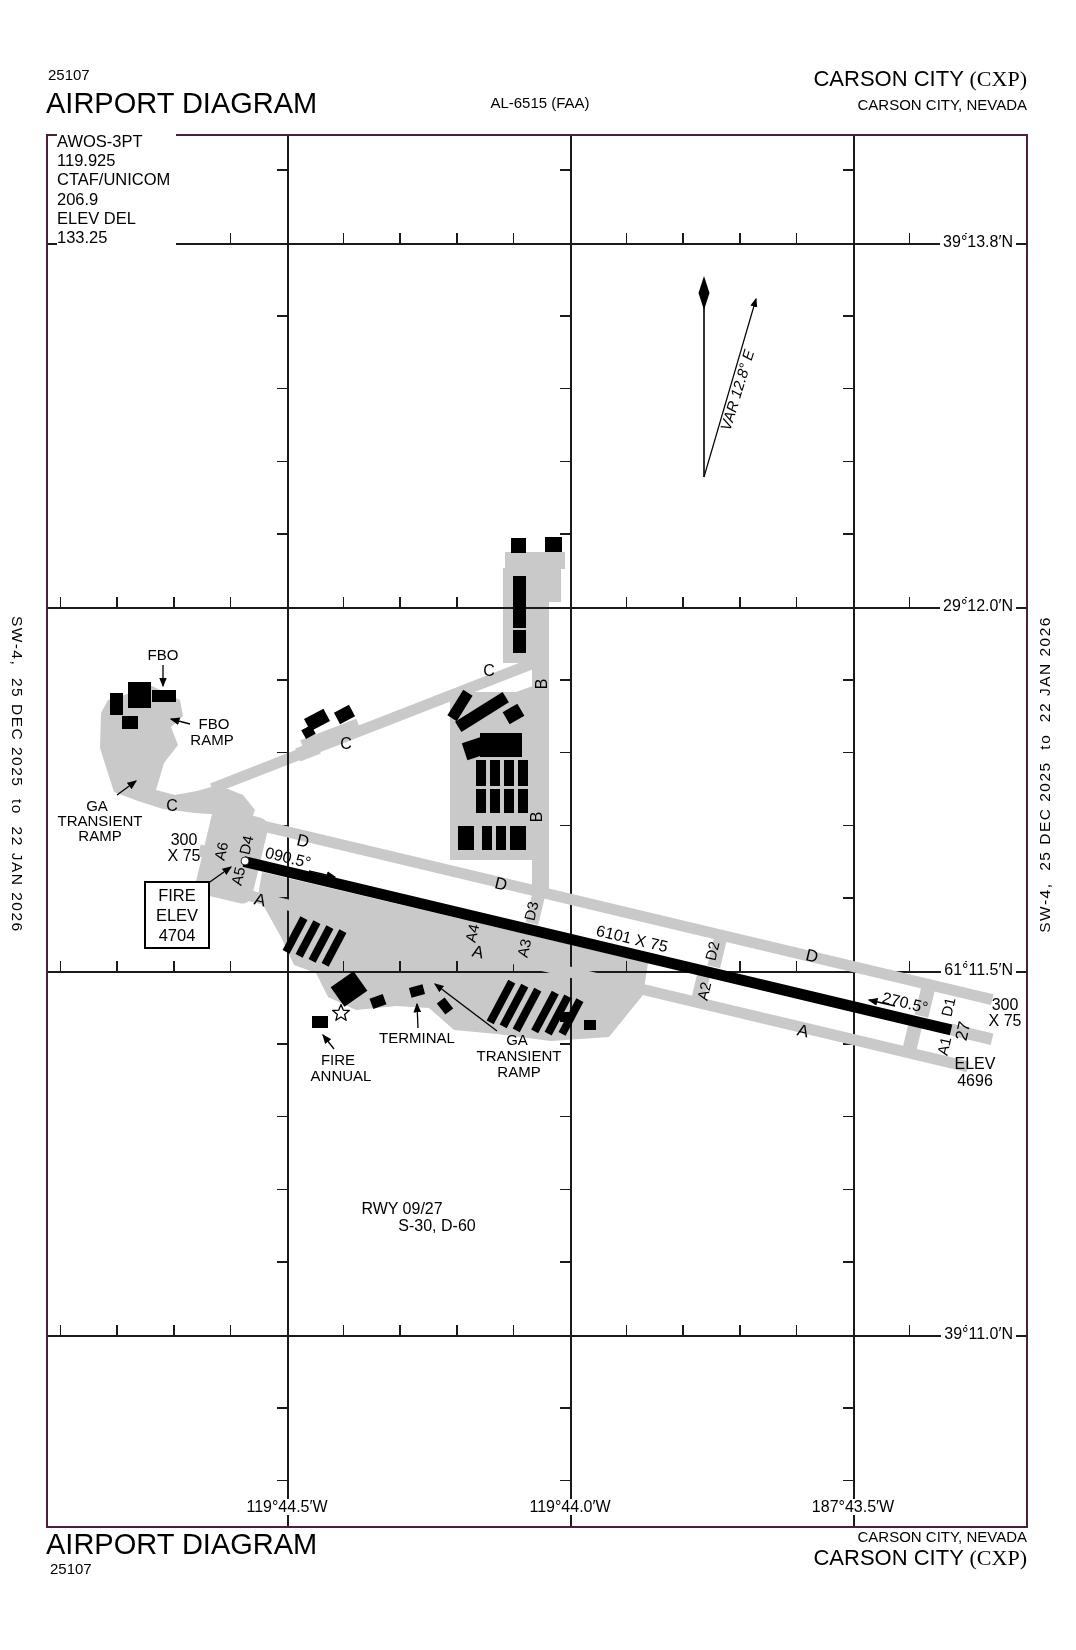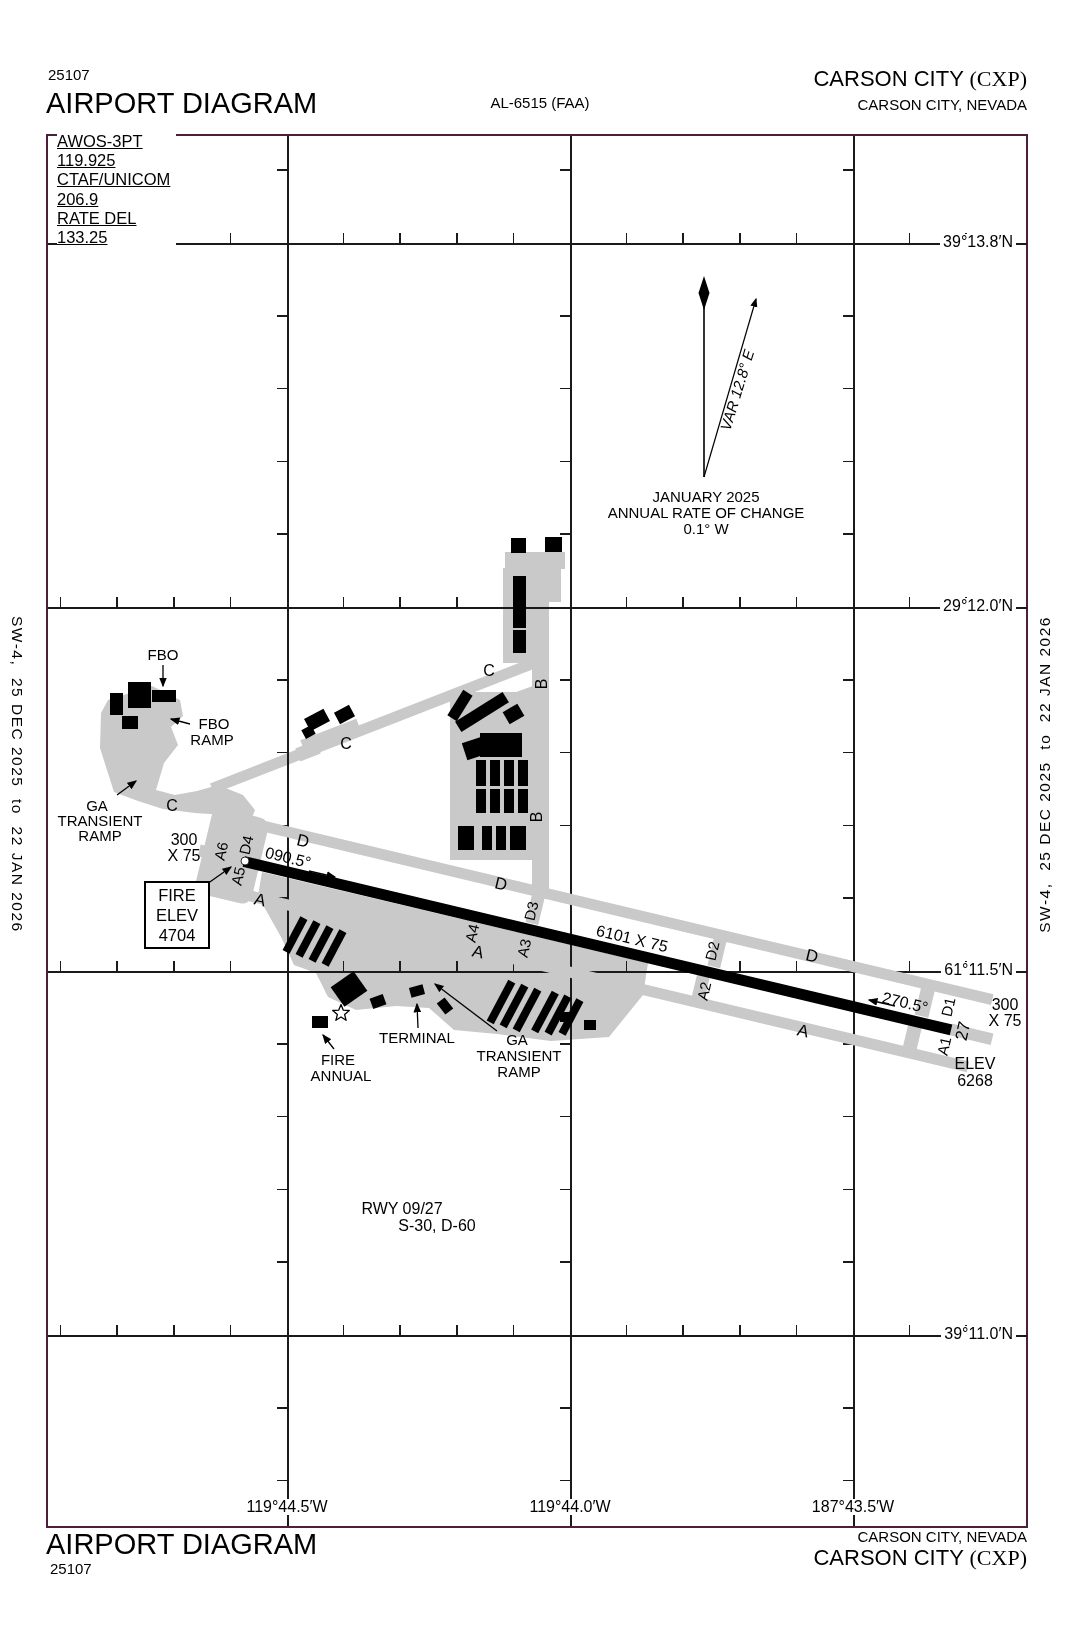--- a/index.html
+++ b/index.html
@@ -20,21 +20,21 @@
       font-size:16px;line-height:1;}
   .sm{font-size:15px;}
   .lat{position:absolute;right:60px;background:#fff;padding:0 3px;font-size:16px;
        line-height:1;white-space:nowrap;}
   .lon{position:absolute;transform:translateX(-50%);background:#fff;padding:0 4px;
        font-size:16px;line-height:1;white-space:nowrap;}
   .bigtitle{position:absolute;font-size:29px;letter-spacing:0;white-space:nowrap;}
   .serif{font-family:"Liberation Serif",serif;}
   .vert{position:absolute;writing-mode:vertical-rl;font-size:15.5px;
         letter-spacing:1.5px;white-space:pre;}
-  .commline{font-size:16.5px;line-height:19.2px;white-space:nowrap;text-decoration:underline;}
+  .commline{font-size:16.5px;line-height:19.2px;white-space:nowrap;}
   .fieldbox{position:absolute;left:144px;top:881px;width:62px;height:62px;
             border:2px solid #000;background:#fff;text-align:center;
             font-size:16.5px;line-height:20px;padding-top:2px;}
 </style>
 </head>
 <body>
 
 <div id="pavement" class="layer">
 
   <div class="gray" style="left:98px;top:680px;width:160px;height:152px;
@@ -280,55 +280,50 @@
     <span>CARSON CITY</span>
     <span class="serif">(CXP)</span>
   </div>
   <div class="abs" style="right:49px;top:96px;font-size:15px;">CARSON CITY, NEVADA</div>
 
   <div class="abs" style="left:57px;top:132px;background:#fff;padding-right:6px;height:113px;">
     <div class="commline">AWOS-3PT</div>
     <div class="commline">119.925</div>
     <div class="commline">CTAF/UNICOM</div>
     <div class="commline">206.9</div>
-    <div class="commline">RATE DEL</div>
+    <div class="commline">ELEV DEL</div>
     <div class="commline">133.25</div>
   </div>
 
   <div class="lat" style="top:234px;">39°13.8′N</div>
   <div class="lat" style="top:598px;">29°12.0′N</div>
   <div class="lat" style="top:962px;">61°11.5′N</div>
   <div class="lat" style="top:1326px;">39°11.0′N</div>
 
   <div class="lon" style="left:287px;top:1499px;">119°44.5′W</div>
   <div class="lon" style="left:570px;top:1499px;">119°44.0′W</div>
   <div class="lon" style="left:853px;top:1499px;">187°43.5′W</div>
 
-  <div class="abs" style="left:706px;top:489px;transform:translateX(-50%);text-align:center;font-size:15px;line-height:16px;white-space:nowrap;">
-    <div>JANUARY 2025</div>
-    <div>ANNUAL RATE OF CHANGE</div>
-    <div>0.1° W</div>
-  </div>
   <div class="cl sm" style="left:737px;top:390px;transform:translate(-50%,-50%) rotate(-73deg);font-style:italic;">VAR 12.8° E</div>
 
   <div class="cl" style="left:288px;top:858px;transform:translate(-50%,-50%) rotate(13.4deg);">090.5°</div>
   <div class="cl" style="left:632px;top:939px;transform:translate(-50%,-50%) rotate(13.4deg);">6101 X 75</div>
   <div class="cl" style="left:905px;top:1003px;transform:translate(-50%,-50%) rotate(13.4deg);">270.5°</div>
   <div class="cl" style="left:963px;top:1031px;font-size:17px;transform:translate(-50%,-50%) rotate(-77deg);">27</div>
   <div class="cl" style="left:184px;top:840px;">300</div>
   <div class="cl" style="left:184px;top:856px;">X 75</div>
   <div class="cl" style="left:1005px;top:1005px;">300</div>
   <div class="cl" style="left:1005px;top:1021px;">X 75</div>
   <div class="fieldbox">
     <div>FIRE</div>
     <div>ELEV</div>
     <div>4704</div>
   </div>
   <div class="cl" style="left:975px;top:1064px;">ELEV</div>
-  <div class="cl" style="left:975px;top:1081px;">6268</div>
+  <div class="cl" style="left:975px;top:1081px;">4696</div>
   <div class="cl" style="left:402px;top:1209px;">RWY 09/27</div>
   <div class="cl" style="left:437px;top:1226px;">S-30, D-60</div>
 
   <div class="cl" style="left:172px;top:806px;">C</div>
   <div class="cl" style="left:346px;top:744px;">C</div>
   <div class="cl" style="left:489px;top:671px;">C</div>
   <div class="cl" style="left:542px;top:684px;transform:translate(-50%,-50%) rotate(-90deg);">B</div>
   <div class="cl" style="left:537px;top:817px;transform:translate(-50%,-50%) rotate(-90deg);">B</div>
   <div class="cl" style="left:303px;top:841px;font-size:17px;transform:translate(-50%,-50%) rotate(13.4deg);">D</div>
   <div class="cl" style="left:501px;top:884px;font-size:17px;transform:translate(-50%,-50%) rotate(13.4deg);">D</div>

